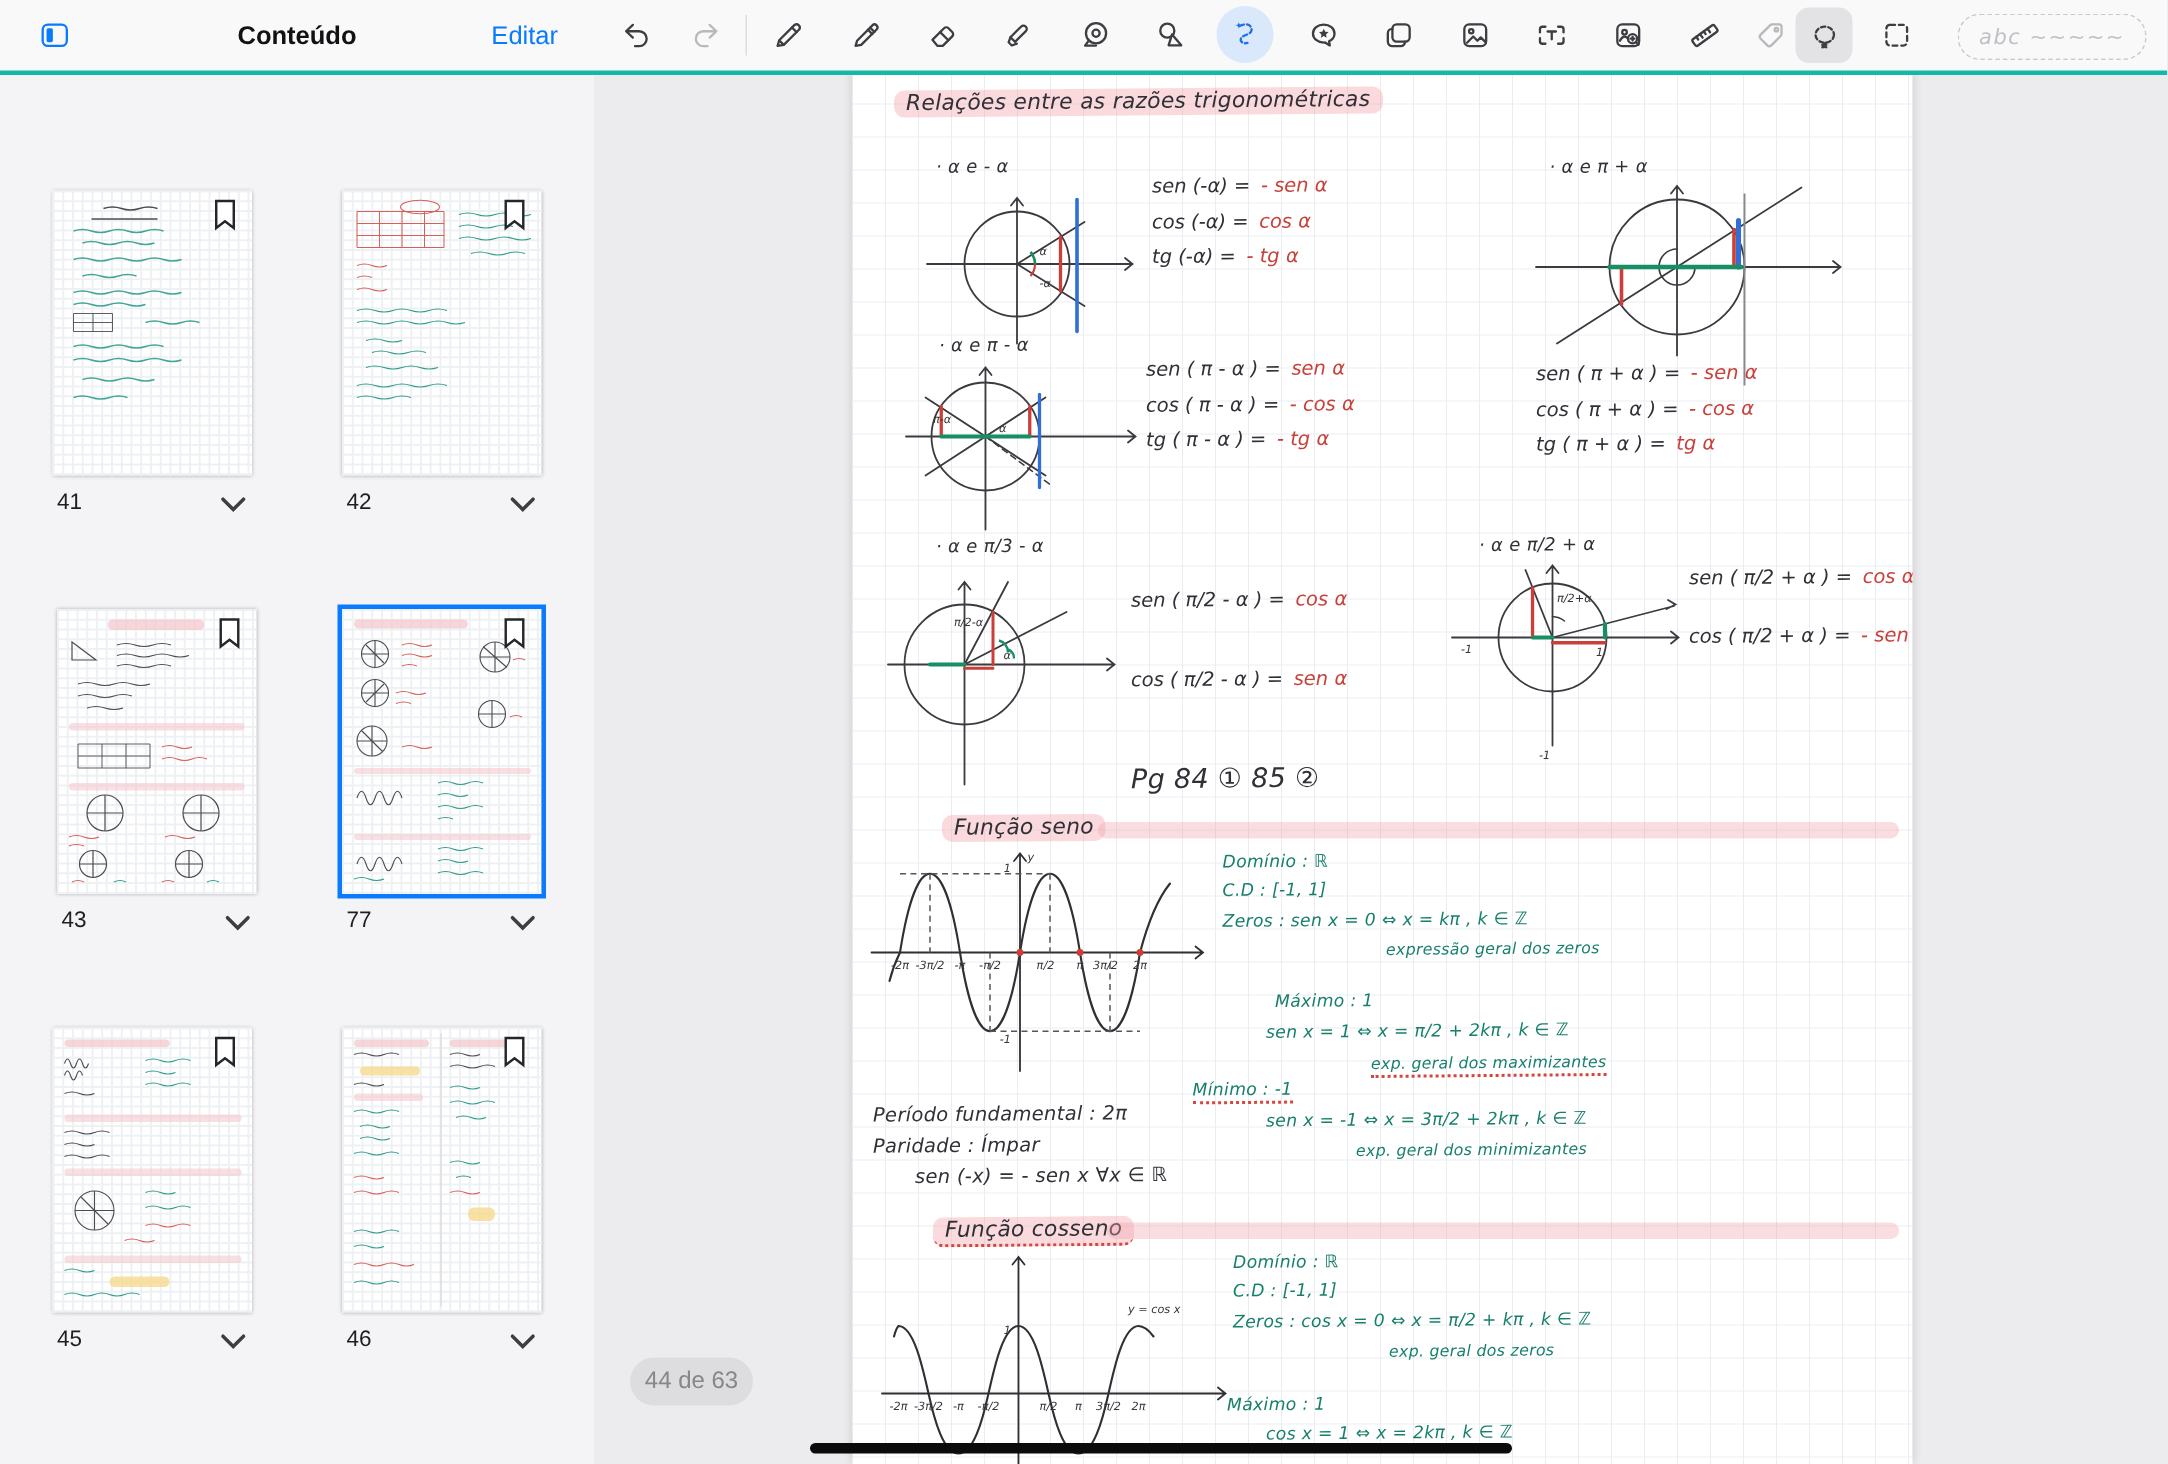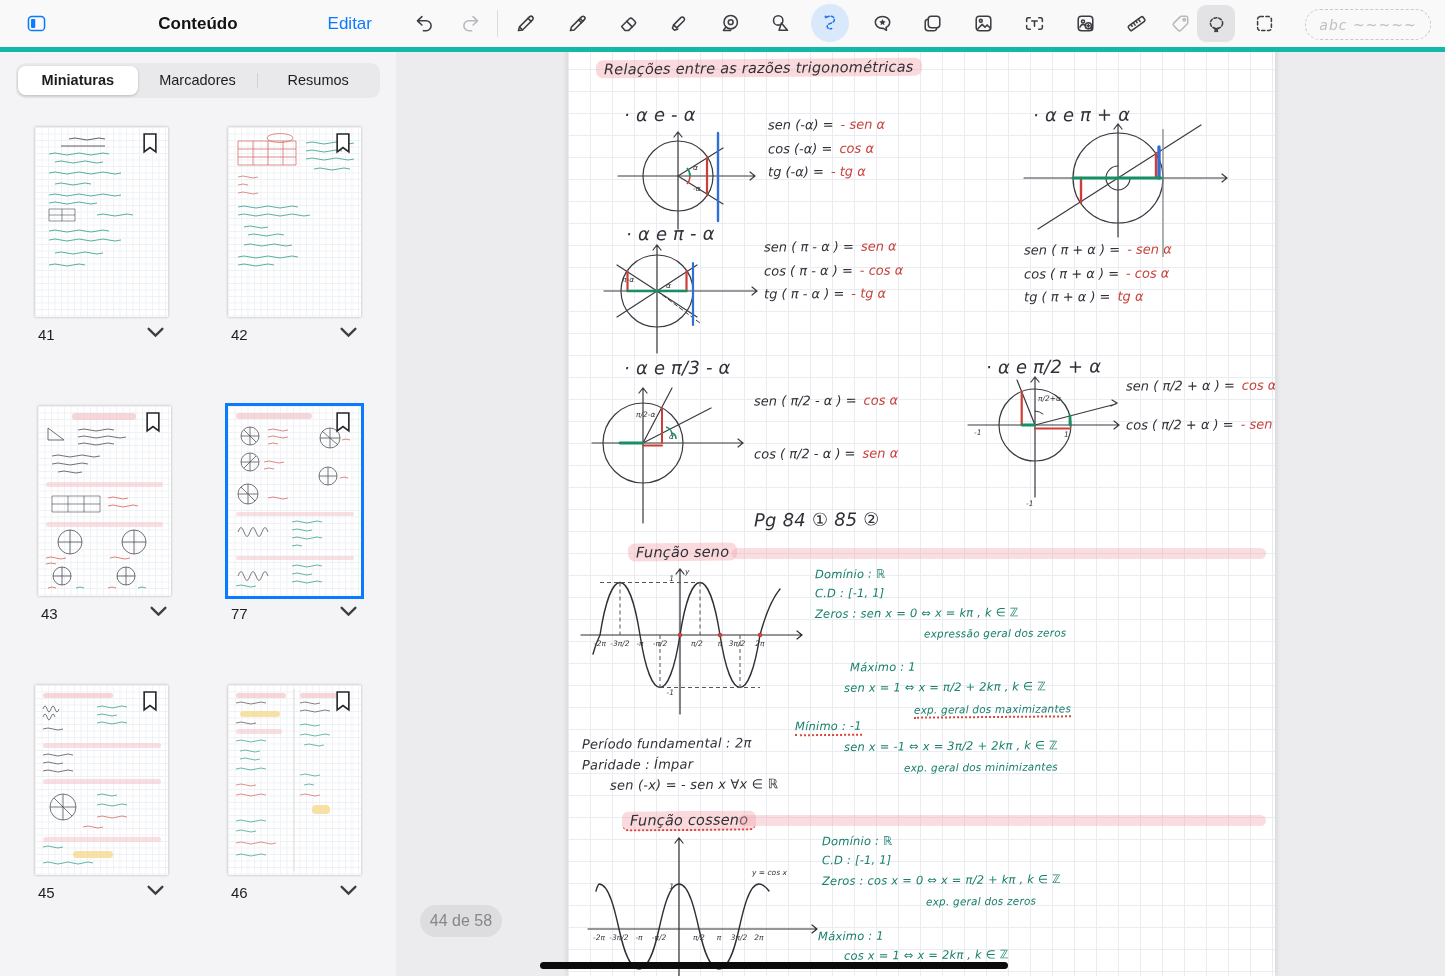--- a/index.html
+++ b/index.html
@@ -1,21 +1,21 @@
 <!DOCTYPE html>
 <html><head>
 <meta charset="utf-8">
 <style>
   html,body{margin:0;padding:0;background:#ececee;}
   #app{position:relative;width:1445px;height:976px;overflow:hidden;
        font-family:"Liberation Sans",sans-serif;background:#ececee;}
 
   
   .toolbar{position:absolute;left:0;top:0;width:1445px;height:47px;background:#f9f9fa;
-           border-bottom:5px solid #14b8a6;z-index:40;}
+           border-bottom:3px solid #14b8a6;z-index:40;}
   .tsep{position:absolute;left:497px;top:10px;width:1px;height:27px;background:#dddddf;}
   .tbtn{position:absolute;top:5px;width:40px;height:37px;border-radius:9px;
         display:flex;align-items:center;justify-content:center;cursor:pointer;}
   .tbtn.active{background:#e3e3e6;}
   .tbtn.ai{width:38px;height:38px;top:4px;border-radius:50%;background:#d9e8fb;}
   .ic{width:23px;height:23px;fill:none;stroke:#3d3d42;stroke-width:1.6;
       stroke-linecap:round;stroke-linejoin:round;}
   .abc{position:absolute;left:1305px;top:9px;width:124px;height:29px;border:1.6px dashed #c9c9cd;
        border-radius:15px;display:flex;align-items:center;justify-content:center;
        color:#bfbfc4;font-style:italic;font-size:14px;letter-spacing:1px;
@@ -36,21 +36,21 @@
   .segdiv{width:1px;height:15px;background:#d2d2d6;}
   .cell{position:absolute;width:133px;}
   .thumb{position:relative;width:133px;height:190px;background:#fff;box-sizing:border-box;
          box-shadow:0 0 2.5px rgba(0,0,0,.28);cursor:pointer;
          background-image:linear-gradient(#eef1f4 1px,transparent 1px),
                           linear-gradient(90deg,#eef1f4 1px,transparent 1px);
          background-size:6.5px 6.5px;}
   .thumb.sel{outline:3px solid #0a7aff;}
   .tsvg{position:absolute;inset:0;width:100%;height:100%;}
   .bmk{position:absolute;top:5px;right:9px;width:18px;height:22px;cursor:pointer;}
-  .meta{display:flex;align-items:flex-start;justify-content:space-between;margin-top:9px;padding:0 3px;}
+  .meta{display:flex;align-items:flex-end;justify-content:space-between;margin-top:9px;padding:0 3px;}
   .pnum{font-size:15px;color:#1f1f22;font-weight:500;}
   .chev{width:19px;height:13px;cursor:pointer;}
 
   
   .canvas{position:absolute;left:396px;top:47px;width:1049px;height:929px;background:#ececee;z-index:10;}
   .page{position:absolute;left:172px;top:0;width:707px;height:929px;background:#fff;
         box-shadow:0 0 6px rgba(0,0,0,.15);
         background-image:linear-gradient(#e9ecf0 1px,transparent 1px),
                          linear-gradient(90deg,#e9ecf0 1px,transparent 1px);
         background-size:22px 22px;overflow:hidden;}
@@ -58,21 +58,21 @@
         background:rgba(120,120,125,.13);color:#86868b;font-size:16px;
         display:flex;align-items:center;justify-content:center;}
   .homebar{position:absolute;left:144px;top:915px;width:468px;height:7px;border-radius:4px;
            background:#0b0b0c;z-index:50;cursor:grab;}
 
   
   .hw{position:absolute;font-family:"DejaVu Sans",sans-serif;font-style:italic;font-size:13px;
       color:#303036;white-space:nowrap;letter-spacing:.2px;transform:rotate(-.5deg);}
   .red{color:#c8423c}.grn{color:#177f6b}
   .hw.title{font-size:14.5px;}
-  .hw.head{font-size:18px;text-align:center;}
+  .hw.head{font-size:12px;text-align:center;}
   .hw.head::before{content:"·  ";}
   .hw.sm{font-size:11.5px;}
   .fcol{position:absolute;display:flex;flex-direction:column;gap:8.5px;}
   .f{display:flex;gap:7px;font-family:"DejaVu Sans",sans-serif;font-style:italic;font-size:13px;
      color:#303036;white-space:nowrap;transform:rotate(-.4deg);}
   .hl{background:rgba(242,166,175,.42);border-radius:7px;padding:1px 8px;}
   .bar{position:absolute;height:11px;border-radius:6px;background:rgba(242,166,175,.38);}
   .dotted{border-bottom:2px dotted #d3473f;padding-bottom:1px;}
   .dg{position:absolute;overflow:visible;}
   .dtext{font-family:"DejaVu Sans",sans-serif;font-style:italic;font-size:7.5px;fill:#35353a;}
@@ -207,26 +207,20 @@
       <svg class="ic" viewBox="0 0 24 24">
         <rect x="4.8" y="4.8" width="14.4" height="14.4" rx="2.6" stroke-dasharray="3.4 2.7"></rect>
         </svg>
     </div>
     <div class="abc">
       <span>abc ~~~~~</span>
     </div>
   </header>
 
   <aside class="sidebar">
-    <div class="segc">
-      <div class="seg on">Miniaturas</div>
-      <div class="seg">Marcadores</div>
-      <div class="segdiv"></div>
-      <div class="seg">Resumos</div>
-    </div>
 
     <div class="cell" style="left:35px;top:80px">
       <div class="thumb">
         <svg class="tsvg" viewBox="0 0 133 190" preserveAspectRatio="none">
           <g stroke="#4c4c52" stroke-width=".9" fill="none">
             <path d="M34 12q6-2 12 0t12 0t12 0"></path>
               <path d="M26 19h44"></path>
             <path d="M14 82h26M14 88h26M14 94h26M14 82v12M27 82v12M40 82v12" stroke-width=".6"></path>
           </g>
           <g stroke="#2f9c8a" stroke-width=".9" fill="none" opacity=".9">
@@ -702,16 +696,16 @@
       </svg>
 
       <span class="hw sm grn" style="left:254px;top:787px">Domínio : ℝ</span>
       <span class="hw sm grn" style="left:254px;top:806px">C.D : [-1, 1]</span>
       <span class="hw sm grn" style="left:254px;top:826px">Zeros : cos x = 0 ⇔ x = π/2 + kπ , k ∈ ℤ</span>
       <span class="hw sm grn" style="left:358px;top:848px;font-size:10.5px">exp. geral dos zeros</span>
       <span class="hw sm grn" style="left:250px;top:882px">Máximo : 1</span>
       <span class="hw sm grn" style="left:276px;top:901px">cos x = 1 ⇔ x = 2kπ , k ∈ ℤ</span>
     </div>
 
-    <div class="pind">44 de 58</div>
+    <div class="pind">44 de 63</div>
     <div class="homebar"></div>
   </main>
 </div>
 
 </body></html>

